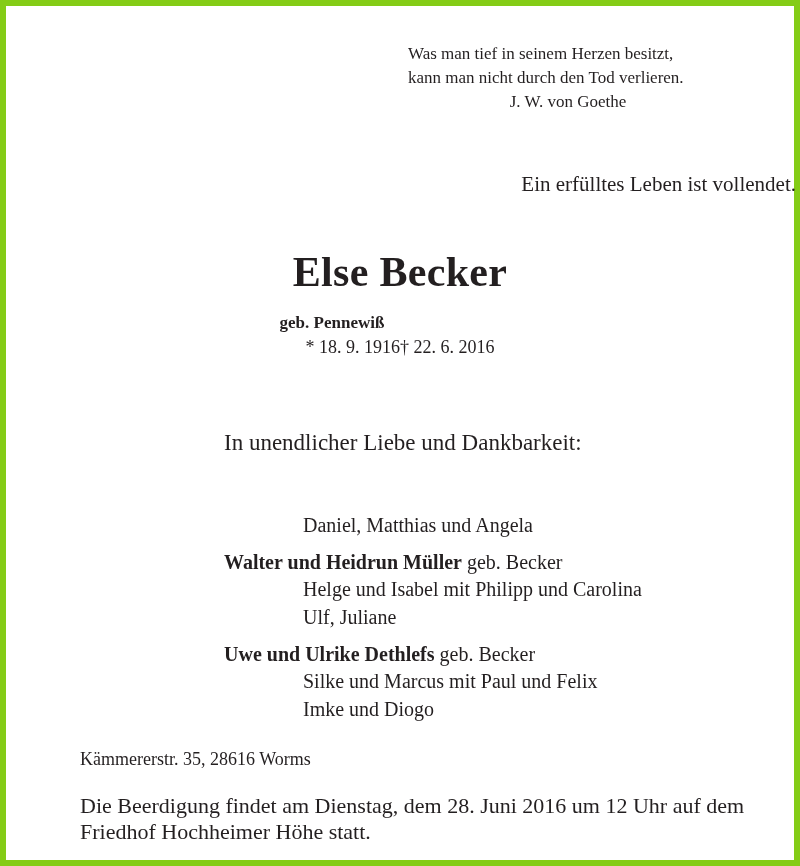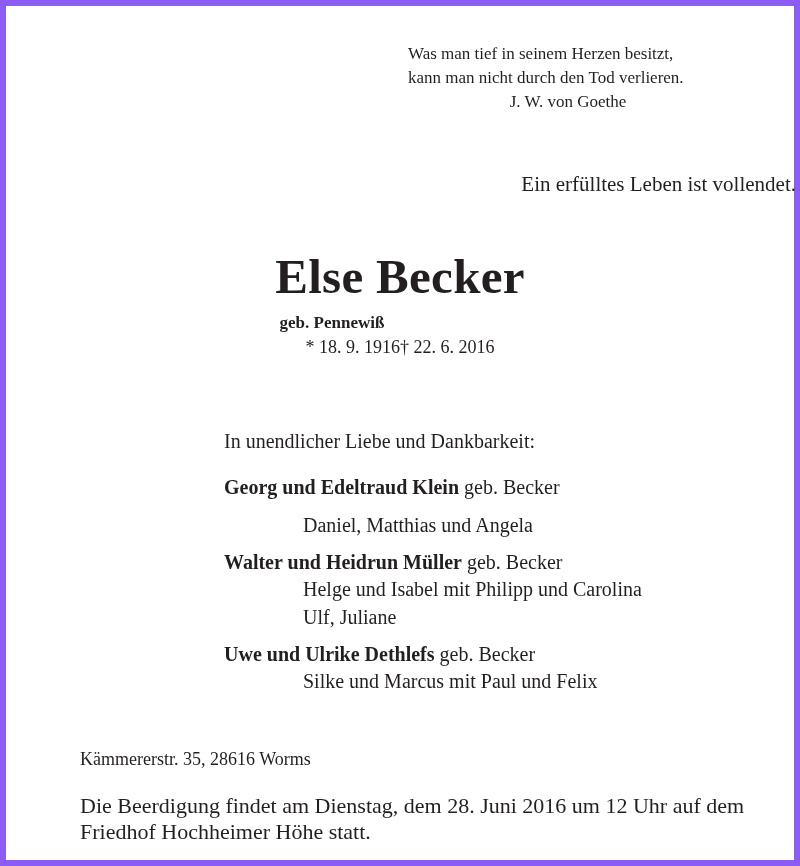--- a/index.html
+++ b/index.html
@@ -1,35 +1,35 @@
 <!DOCTYPE html>
 <html><head>
   <meta charset="utf-8">
   <style>
     html, body { margin: 0; padding: 0; background: #ffffff; }
     body { width: 800px; height: 866px; overflow: hidden; }
     .frame {
       position: relative;
       box-sizing: border-box;
       width: 800px; height: 866px;
-      border: 6px solid #8b5cf6;
+      border: 6px solid #84cc16;
       background: #ffffff;
       color: #231f20;
       font-family: "Liberation Serif", "DejaVu Serif", serif;
     }
     .abs { position: absolute; white-space: nowrap; }
     .quote-block { position: absolute; left: 402px; top: 36px; width: 320px; font-size: 17px; line-height: 24px; }
     .quote-block div { white-space: nowrap; }
     .quote-block .author { text-align: center; }
     .intro { left: 0; width: 788px; text-align: right; top: 166px; font-size: 21px; padding-left: 2px;}
-    .name { left: 0; width: 788px; text-align: center; top: 242px; font-size: 49px; font-weight: bold; letter-spacing: 0.3px; }
+    .name { left: 0; width: 788px; text-align: center; top: 242px; font-size: 42px; font-weight: bold; letter-spacing: 0.3px; }
     .nee { left: 0; width: 652px; text-align: center; top: 307px; font-size: 17px; font-weight: bold; }
     .dates { left: 0; width: 788px; text-align: center; top: 331px; font-size: 18px; }
     .dates span + span { }
-    .thanks { left: 218px; top: 424px; font-size: 20px; }
+    .thanks { left: 218px; top: 424px; font-size: 23px; }
     .fam { font-size: 20px; }
     .fam b { font-weight: bold; }
     .fam .suffix { font-weight: normal; }
     .kid { font-size: 20px; font-weight: normal; }
     .address { left: 74px; top: 743px; font-size: 18px; }
     .funeral { left: 74px; top: 787px; font-size: 22px; line-height: 26px; }
   </style>
 </head>
 <body>
 
@@ -44,35 +44,33 @@
   <div class="abs intro">Ein erfülltes Leben ist vollendet.</div>
 
   <div class="abs name">Else Becker</div>
   <div class="abs nee">geb. Pennewiß</div>
   <div class="abs dates">
     <span>* 18. 9. 1916</span><span>† 22. 6. 2016</span>
   </div>
 
   <div class="abs thanks">In unendlicher Liebe und Dankbarkeit:</div>
 
-  <div class="abs fam" style="left:218px; top:470px;">
-    <b>Georg und Edeltraud Klein</b><span class="suffix"> geb. Becker</span>
-  </div>
   <div class="abs kid" style="left:297px; top:508px;">Daniel, Matthias und Angela</div>
 
   <div class="abs kid" style="left:297px; top:572px;">Helge und Isabel mit Philipp und Carolina</div>
   <div class="abs fam" style="left:218px; top:545px;">
     <b>Walter und Heidrun Müller</b><span class="suffix"> geb. Becker</span>
   </div>
   <div class="abs kid" style="left:297px; top:600px;">Ulf, Juliane</div>
 
   <div class="abs fam" style="left:218px; top:637px;">
     <b>Uwe und Ulrike Dethlefs</b><span class="suffix"> geb. Becker</span>
   </div>
   <div class="abs kid" style="left:297px; top:664px;">Silke und Marcus mit Paul und Felix</div>
+  <div class="abs kid" style="left:297px; top:692px;">Imke und Diogo</div>
 
   <div class="abs address">Kämmererstr. 35, 28616 Worms</div>
 
   <div class="abs funeral">
     <div>Die Beerdigung findet am Dienstag, dem 28. Juni 2016 um 12 Uhr auf dem</div>
     <div>Friedhof Hochheimer Höhe statt.</div>
   </div>
 
 </div>
 

